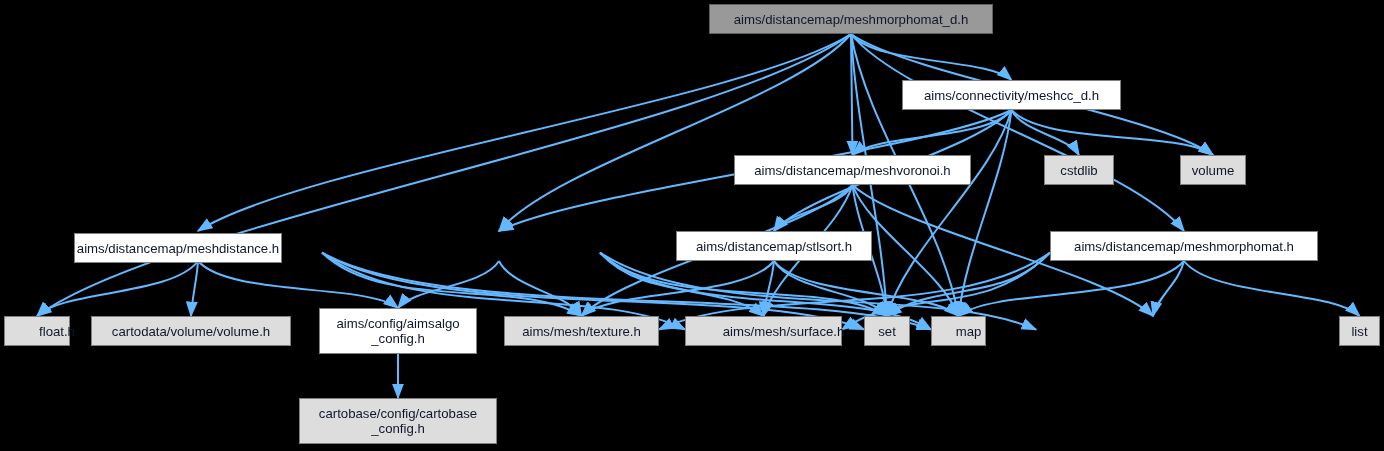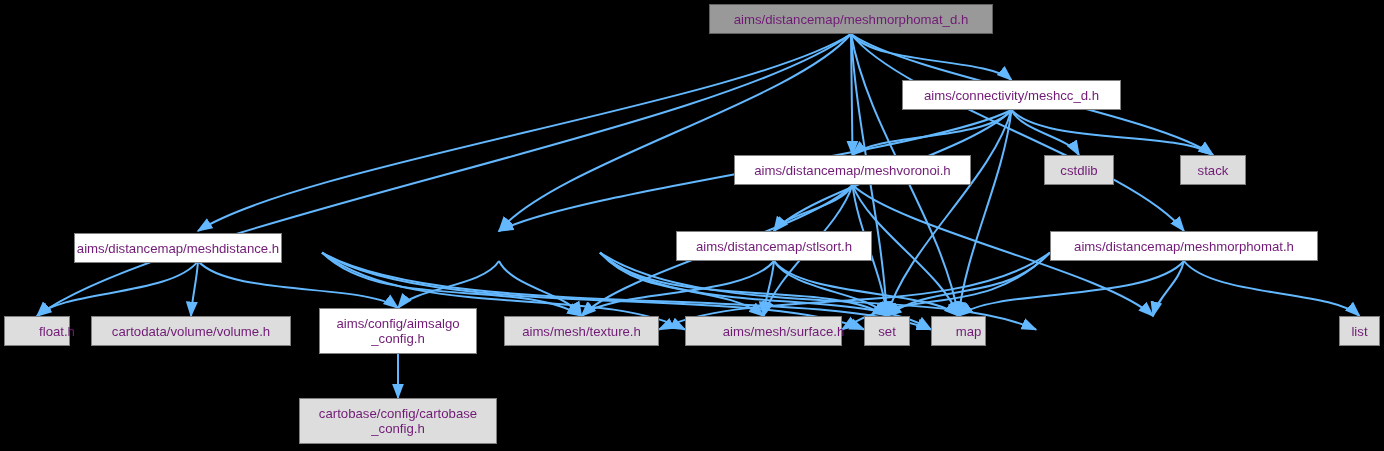--- a/index.html
+++ b/index.html
@@ -23,21 +23,21 @@
   }
   .node {
     position: absolute;
     box-sizing: border-box;
     display: flex;
     align-items: center;
     justify-content: center;
     text-align: center;
     font-size: 13.2px;
     line-height: 15px;
-    color: #701a75;
+    color: #0f172a;
     border: 1px solid #808080;
     white-space: pre-line;
     letter-spacing: 0px;
     z-index: 5;
   }
   .node.fill-white { background: #ffffff; }
   .node.fill-grey  { background: #dddddd; }
   .node.fill-root  { background: #999999; border-color: #606060; }
 </style>
 </head>
@@ -95,21 +95,21 @@
         <path d="M1050,252.6 C1002.48,303.559 934.52,281.37600000000003 887,316"></path>
         <path d="M1184,261 C1147.92,302.0245 994.58,287.378 958.5,316"></path>
         <path d="M1184,261 C1179.04,282.769 1157.96,295.93600000000004 1153,316"></path>
         <path d="M1184,261 C1212.08,297.0745 1331.42,289.57800000000003 1359.5,316"></path>
         <path d="M398,354 C398,368.96 398,383.04 398,398"></path>
       </g>
   </svg>
 <div class="node fill-root" style="left: 709px; top: 4px; width: 284px; height: 30px;">aims/distancemap/meshmorphomat_d.h</div>
     <div class="node fill-white" style="left: 902px; top: 80px; width: 219px; height: 30px;">aims/connectivity/meshcc_d.h</div>
     <div class="node fill-grey" style="left: 1044px; top: 155px; width: 70px; height: 30px;">cstdlib</div>
-    <div class="node fill-grey" style="left: 1180px; top: 155px; width: 66px; height: 30px;">stack</div>
+    <div class="node fill-grey" style="left: 1180px; top: 155px; width: 66px; height: 30px;">volume</div>
     <div class="node fill-white" style="left: 734px; top: 155px; width: 237px; height: 30px;">aims/distancemap/meshvoronoi.h</div>
     <div class="node fill-white" style="left: 74px; top: 217px; width: 208px; height: 30px; margin-top: 16px;">aims/distancemap/meshdistance.h</div>
     <div class="node fill-white" style="left: 676px; top: 231px; width: 196px; height: 30px;">aims/distancemap/stlsort.h</div>
     <div class="node fill-white" style="left: 1050px; top: 231px; width: 268px; height: 30px;">aims/distancemap/meshmorphomat.h</div>
     <div class="node fill-grey" style="left: 4px; top: 316px; width: 66px; height: 30px; padding-left: 40px;">float.h</div>
     <div class="node fill-grey" style="left: 91px; top: 316px; width: 200px; height: 30px;">cartodata/volume/volume.h</div>
     <div class="node fill-white" style="left: 319px; top: 308px; width: 158px; height: 46px;">aims/config/aimsalgo
 _config.h</div>
     <div class="node fill-grey" style="left: 504px; top: 316px; width: 155px; height: 30px;">aims/mesh/texture.h</div>
     <div class="node fill-grey" style="left: 685px; top: 316px; width: 157px; height: 30px; padding-left: 40px;">aims/mesh/surface.h</div>

